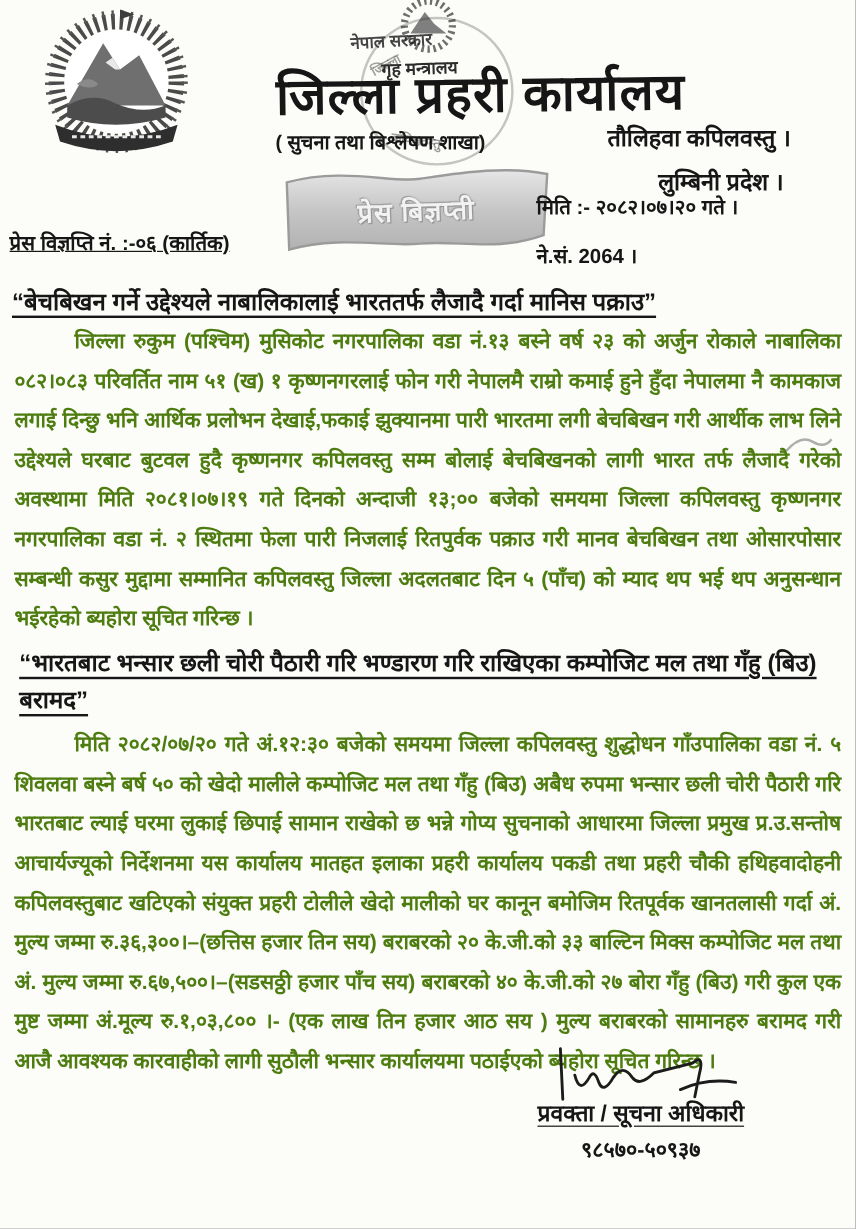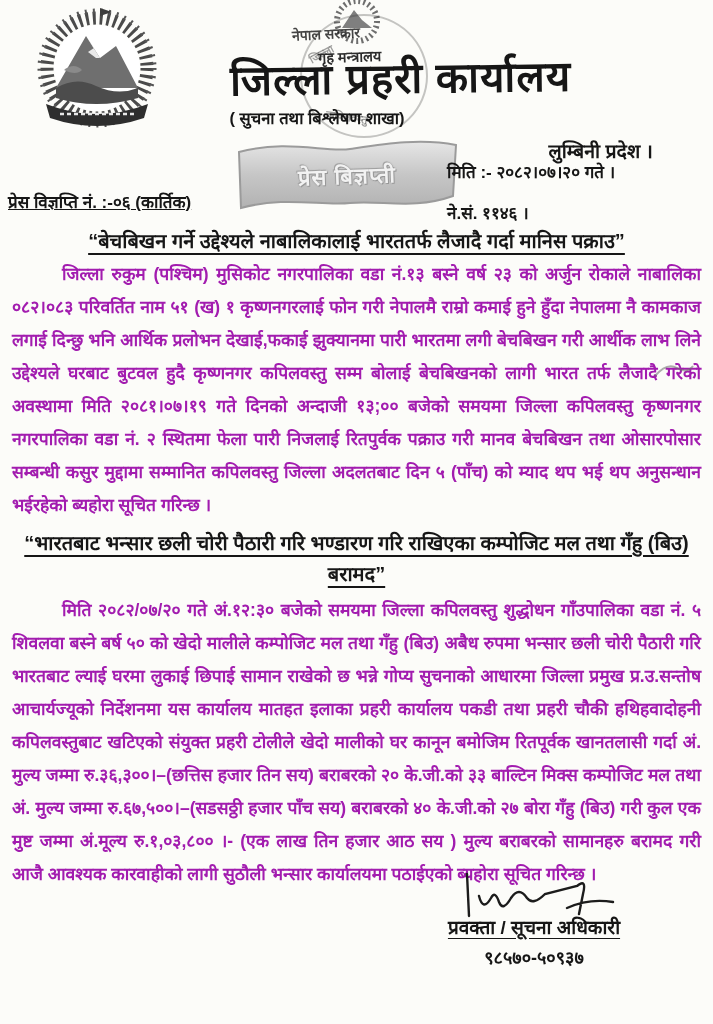--- a/index.html
+++ b/index.html
@@ -39,27 +39,27 @@
   .ribbon svg{position:absolute;inset:0;}
   .ribbon-text{
     position:absolute;inset:0;display:flex;align-items:center;justify-content:center;
     font-size:22px;font-weight:700;color:#f2f2f2;transform:rotate(-2deg);
     text-shadow:0 0 2px #8e8e8e,1px 1px 0 #9a9a9a,-1px -1px 0 #a8a8a8;
     padding-bottom:4px;letter-spacing:1px;
   }
   
   .doc-body{position:absolute;left:10px;right:10px;top:227px;}
   .section-heading{
-    margin:0 0 4px 0;text-align:center;font-size:20px;font-weight:700;
+    margin:10px 0 4px 0;font-size:20px;font-weight:700;
     text-decoration:underline;text-underline-offset:5px;text-decoration-thickness:2px;
   }
   .section-heading.second{margin-top:6px;line-height:31px;padding:0 6px;}
   .para{
     margin:2px 2px 6px 2px;text-align:justify;text-indent:50px;
-    font-size:17.5px;font-weight:700;line-height:33px;color:#a21caf;
+    font-size:17.5px;font-weight:700;line-height:33px;color:#4d7c0f;
   }
   
   .sig-block{position:absolute;right:44px;top:868px;width:270px;text-align:center;}
   .sig-scribble{display:block;margin:0 auto -6px auto;}
   .sig-role{font-size:19px;font-weight:700;text-decoration:underline;text-underline-offset:4px;margin-bottom:5px;white-space:nowrap;}
   .sig-name{font-size:19px;font-weight:700;margin-bottom:5px;white-space:nowrap;}
   .sig-rank{font-size:18px;font-weight:700;margin-bottom:5px;white-space:nowrap;}
   .sig-phone{font-size:18px;font-weight:700;white-space:nowrap;}
   .pen-mark{position:absolute;right:18px;top:358px;opacity:.55;}
 </style>
@@ -94,40 +94,41 @@
   <div class="ministry-line">गृह मन्त्रालय</div>
 
   <div class="stamp">
     <span class="s1">जिल्ला</span>
     <span class="s2">कपिलवस्तु</span>
   </div>
 
   <h1 class="office-title">जिल्ला प्रहरी कार्यालय</h1>
   <div class="subtitle">( सुचना तथा बिश्लेषण शाखा)</div>
 
+  <div class="addr1">तौलिहवा कपिलवस्तु ।</div>
   <div class="addr2">लुम्बिनी प्रदेश ।</div>
 
   <div class="press-no">प्रेस विज्ञप्ति नं. :-०६ (कार्तिक)</div>
 
   <div class="ribbon">
     <svg viewBox="0 0 230 82" width="230" height="82">
       <defs>
         <linearGradient id="rg" x1="0" y1="0" x2="0" y2="1">
           <stop offset="0" stop-color="#e6e6e6"></stop>
           <stop offset="0.5" stop-color="#c6c6c6"></stop>
           <stop offset="1" stop-color="#b2b2b2"></stop>
         </linearGradient>
       </defs>
       <path d="M7 16 C 55 3, 95 17, 118 13 C 152 8, 188 2, 224 9 L 221 60 C 182 74, 150 64, 118 67 C 90 70, 52 60, 9 72 Z" fill="url(#rg)" stroke="#9b9b9b" stroke-width="2"></path>
     </svg>
     <div class="ribbon-text">प्रेस बिज्ञप्ती</div>
   </div>
 
   <div class="date-line">मिति :- २०८२।०७।२०  गते ।</div>
-  <div class="ns-line">ने.सं. ११४६ ।</div>
+  <div class="ns-line">ने.सं. 2064 ।</div>
 
   <div class="doc-body">
     <h2 class="section-heading">“बेचबिखन गर्ने उद्देश्यले नाबालिकालाई भारततर्फ लैजादै गर्दा मानिस पक्राउ”</h2>
     <p class="para">जिल्ला रुकुम (पश्चिम) मुसिकोट नगरपालिका वडा नं.१३ बस्ने वर्ष २३ को अर्जुन रोकाले नाबालिका ०८२।०८३ परिवर्तित नाम ५१ (ख) १ कृष्णनगरलाई फोन गरी नेपालमै राम्रो कमाई हुने हुँदा नेपालमा नै कामकाज लगाई दिन्छु भनि आर्थिक प्रलोभन देखाई,फकाई झुक्यानमा पारी भारतमा लगी बेचबिखन गरी आर्थीक लाभ लिने उद्देश्यले घरबाट बुटवल हुदै कृष्णनगर कपिलवस्तु सम्म बोलाई बेचबिखनको लागी भारत तर्फ लैजादै गरेको अवस्थामा मिति २०८१।०७।१९ गते दिनको अन्दाजी १३;०० बजेको समयमा जिल्ला कपिलवस्तु कृष्णनगर नगरपालिका वडा नं. २ स्थितमा फेला पारी निजलाई रितपुर्वक पक्राउ गरी मानव बेचबिखन तथा ओसारपोसार सम्बन्धी कसुर मुद्दामा सम्मानित कपिलवस्तु जिल्ला अदलतबाट दिन ५ (पाँच) को म्याद थप भई थप अनुसन्धान भईरहेको ब्यहोरा सूचित गरिन्छ ।</p>
     <h2 class="section-heading second">“भारतबाट भन्सार छली चोरी पैठारी गरि भण्डारण गरि राखिएका कम्पोजिट मल तथा गँहु (बिउ) बरामद”</h2>
     <p class="para">मिति २०८२/०७/२० गते अं.१२:३० बजेको समयमा जिल्ला कपिलवस्तु शुद्धोधन गाँउपालिका वडा नं. ५ शिवलवा बस्ने बर्ष ५० को खेदो मालीले कम्पोजिट मल तथा गँहु (बिउ) अबैध रुपमा भन्सार छली चोरी पैठारी गरि भारतबाट ल्याई घरमा लुकाई छिपाई सामान राखेको छ भन्ने गोप्य सुचनाको आधारमा जिल्ला प्रमुख प्र.उ.सन्तोष आचार्यज्यूको निर्देशनमा यस कार्यालय मातहत इलाका प्रहरी कार्यालय पकडी तथा प्रहरी चौकी हथिहवादोहनी कपिलवस्तुबाट खटिएको संयुक्त प्रहरी टोलीले खेदो मालीको घर कानून बमोजिम रितपूर्वक खानतलासी गर्दा अं. मुल्य जम्मा रु.३६,३००।–(छत्तिस हजार तिन सय) बराबरको २० के.जी.को ३३ बाल्टिन मिक्स कम्पोजिट मल तथा अं. मुल्य जम्मा रु.६७,५००।–(सडसठ्ठी हजार पाँच सय) बराबरको ४० के.जी.को २७ बोरा गँहु (बिउ) गरी कुल एक मुष्ट जम्मा अं.मूल्य रु.१,०३,८०० ।- (एक लाख तिन हजार आठ सय ) मुल्य बराबरको सामानहरु बरामद गरी आजै आवश्यक कारवाहीको लागी सुठौली भन्सार कार्यालयमा पठाईएको ब्यहोरा सूचित गरिन्छ ।</p>
   </div>
 
   <svg class="pen-mark" width="42" height="26" viewBox="0 0 42 26">
     <path d="M2 18 Q14 4 24 10 T40 8" fill="none" stroke="#6d6d6d" stroke-width="2"></path>

